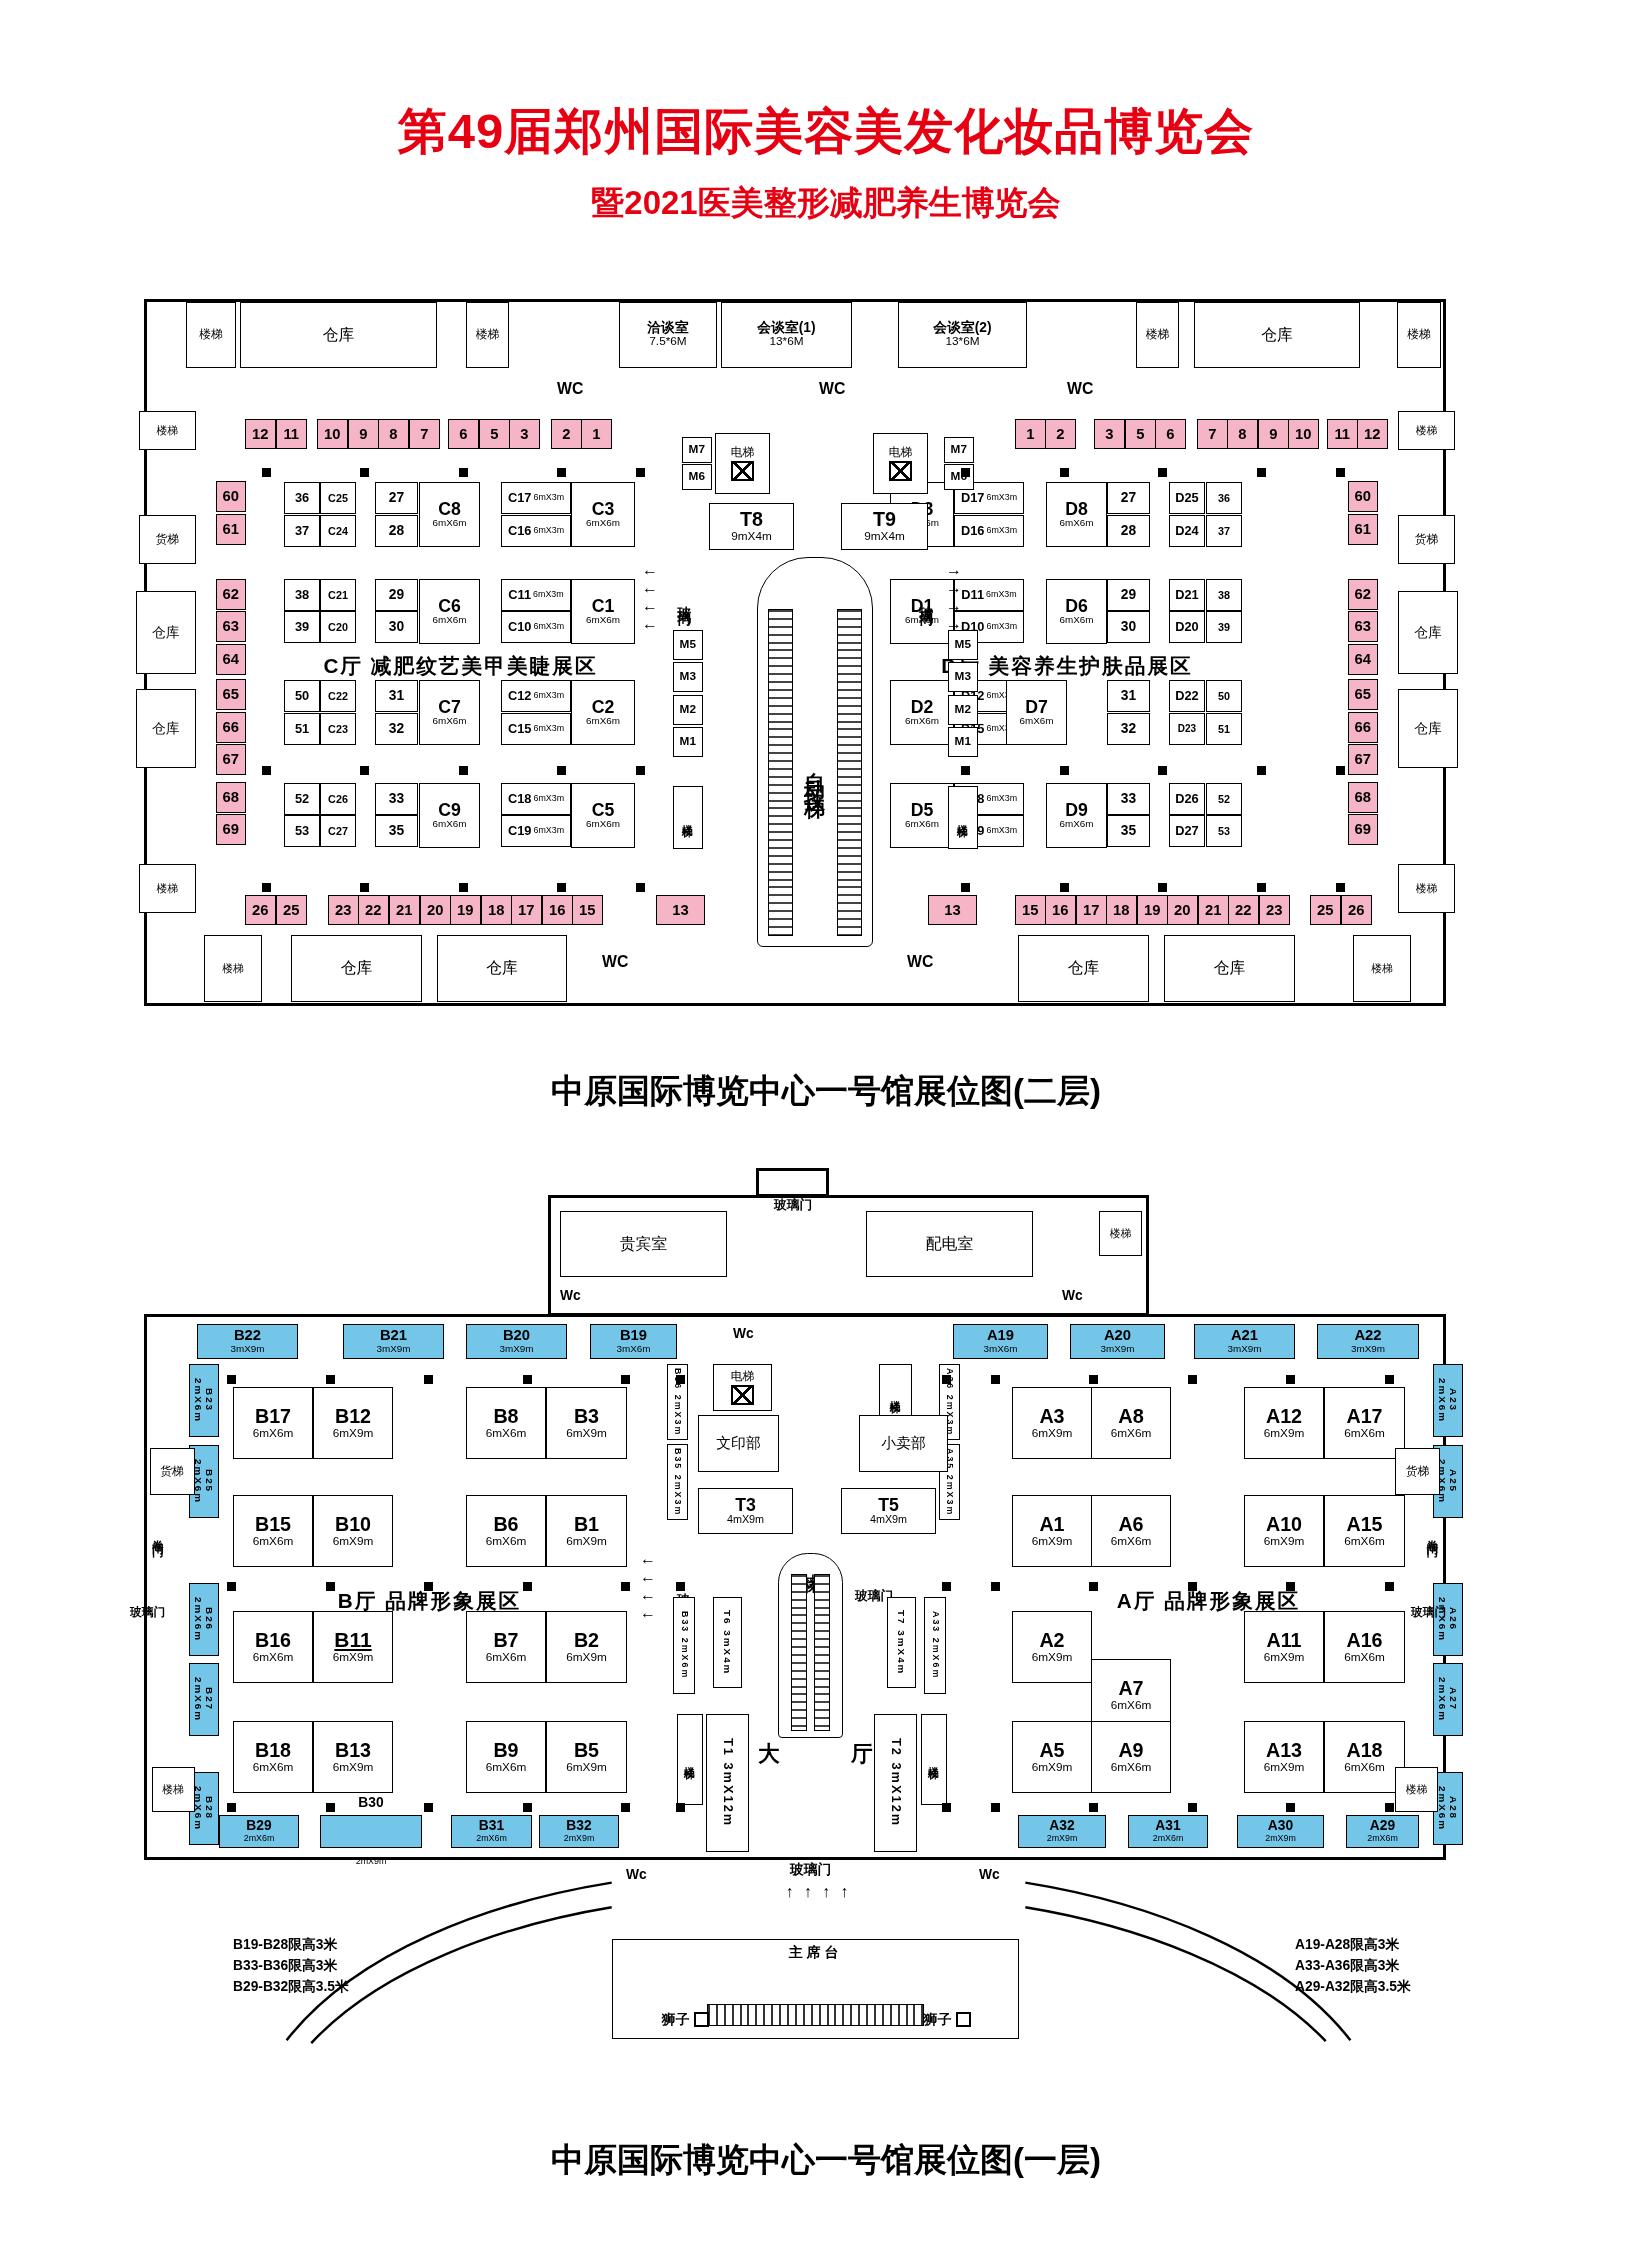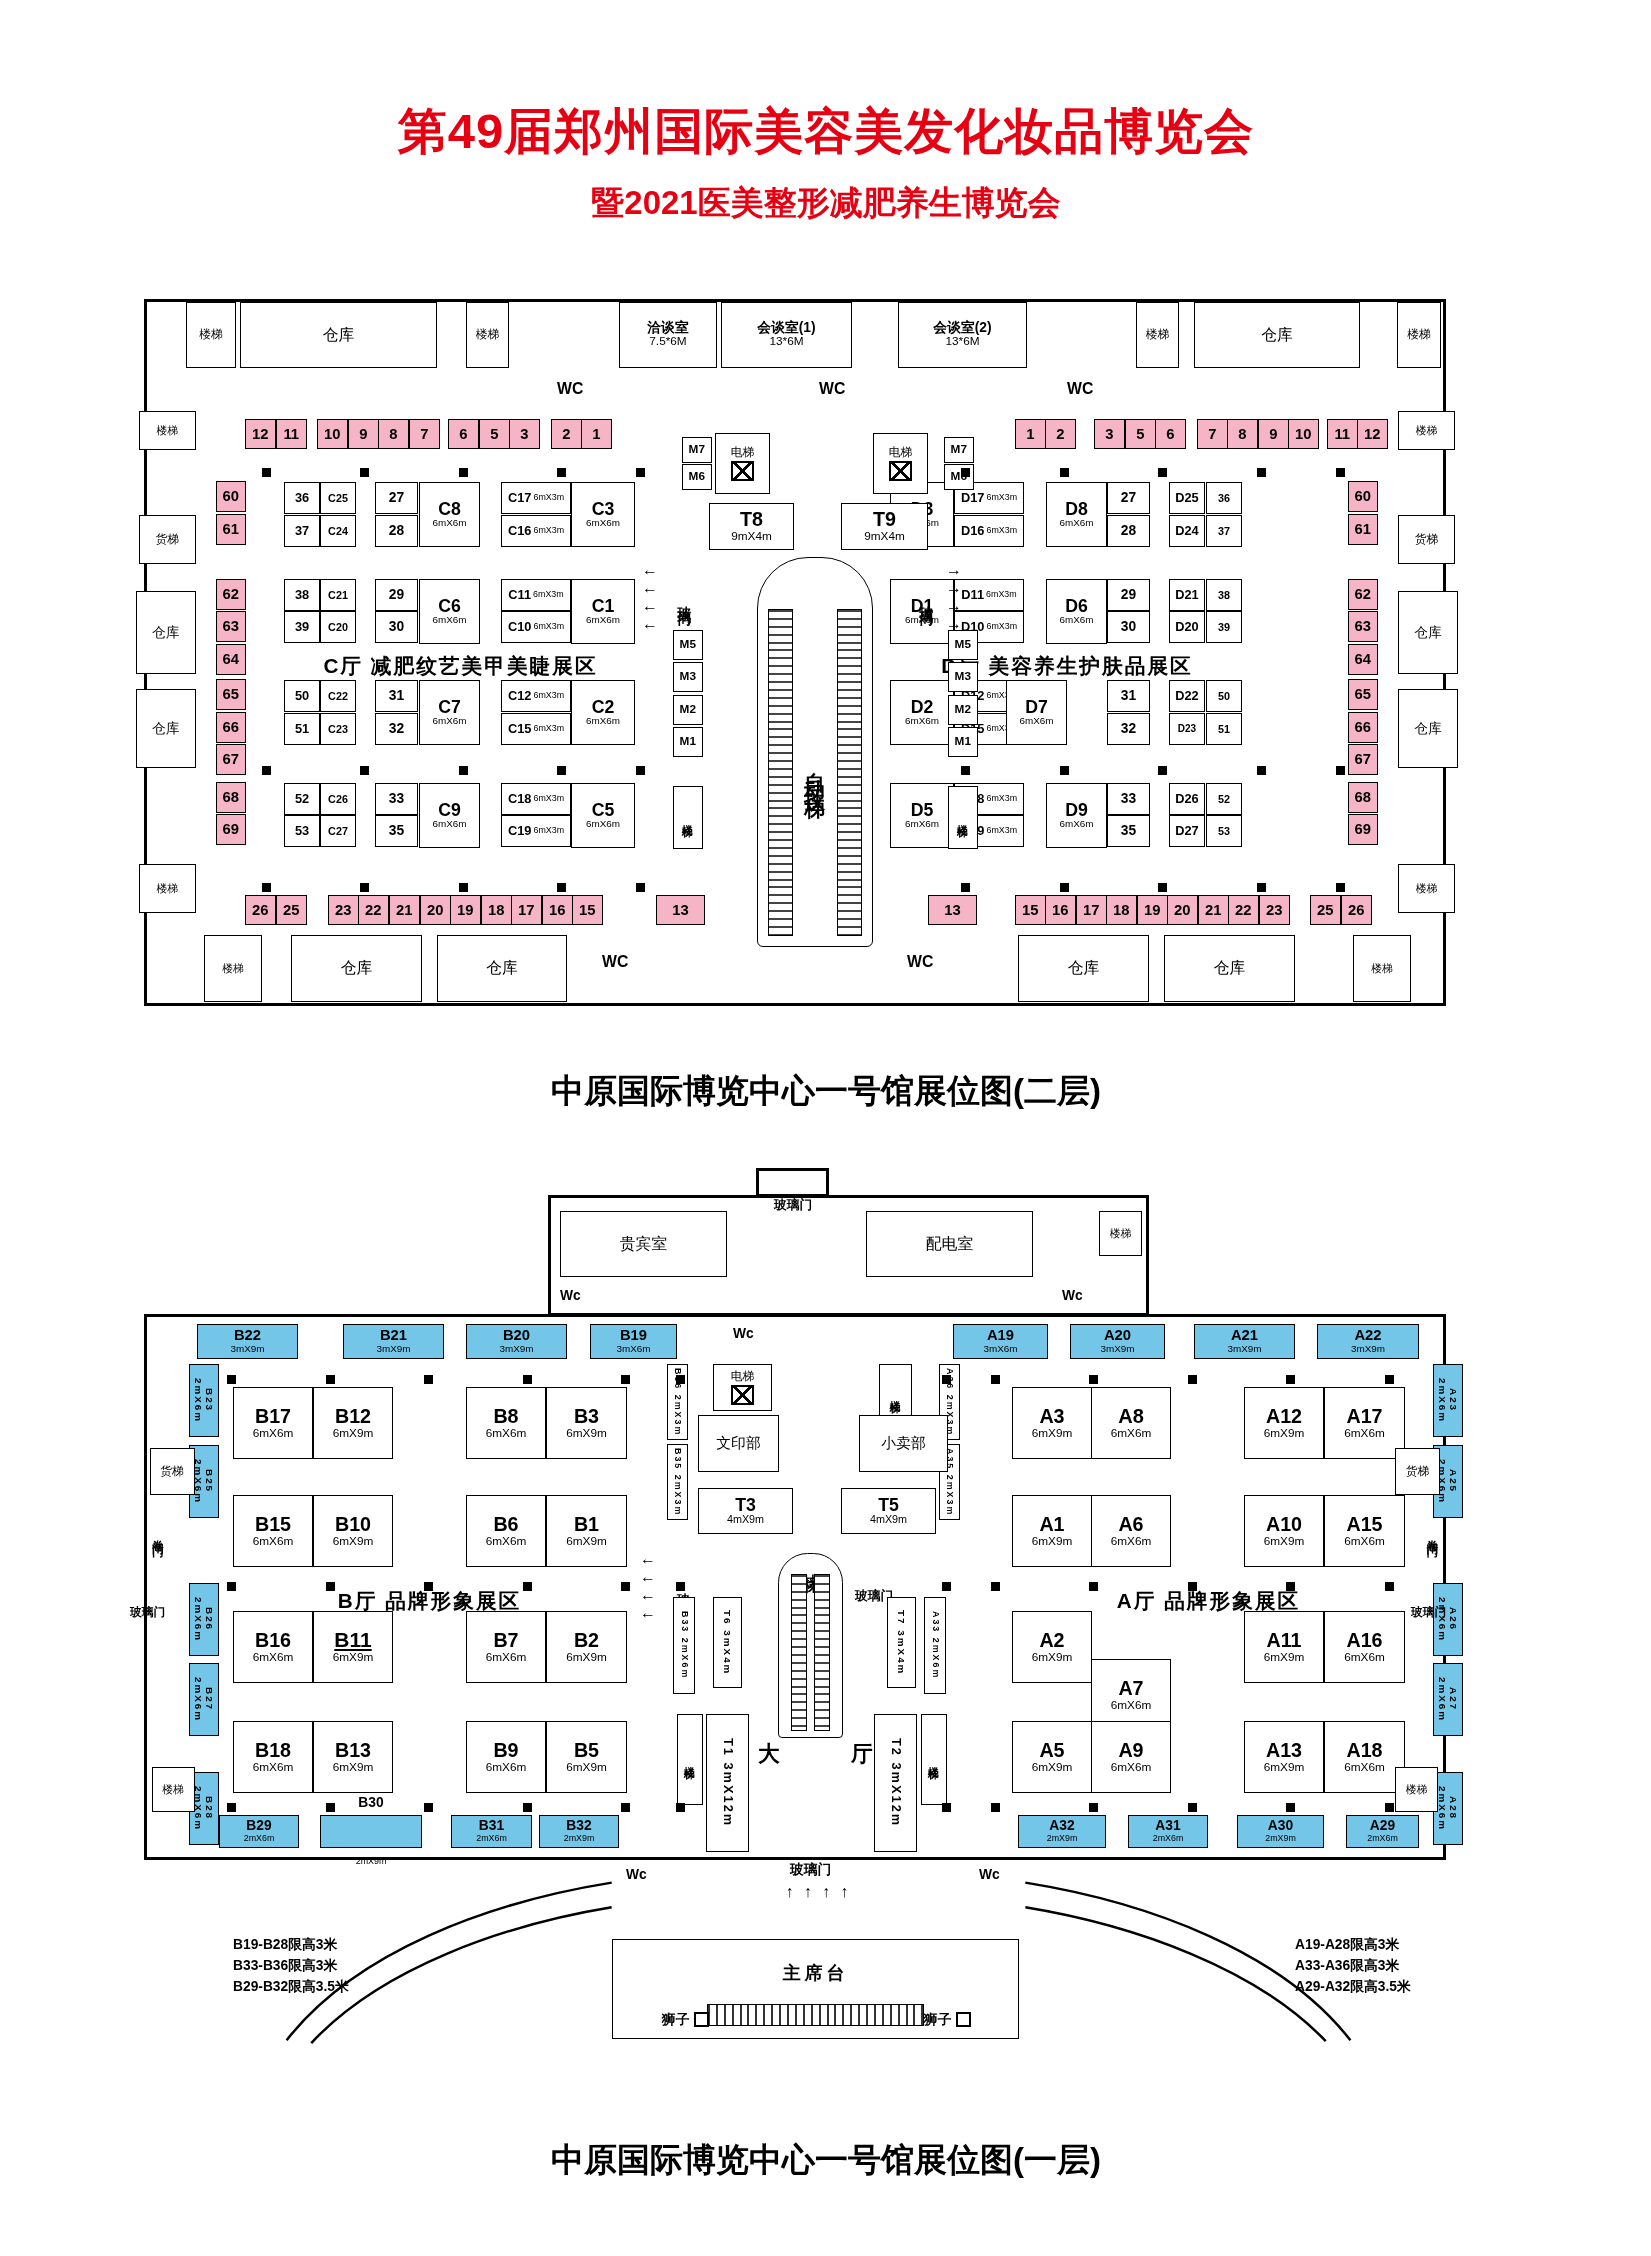--- a/index.html
+++ b/index.html
@@ -34,21 +34,21 @@
 .esc2{border-radius:51px 51px 5.9px 5.9px;flex-direction:row;align-items:stretch;justify-content:space-between;padding:51px 9.9px 9.9px;}
 .hatch{width:25.6px;border:1.5px solid #000;background:repeating-linear-gradient(180deg,#444 0 2px,#fff 2px 7.9px);}
 .escmid{writing-mode:vertical-rl;font-weight:bold;font-size:20.7px;letter-spacing:8.9px;align-self:center;}
 .esc1{border-radius:29.6px 29.6px 3.9px 3.9px;flex-direction:column;align-items:center;padding:7.9px 5.9px 5.9px;}
 .escv{writing-mode:vertical-rl;font-weight:bold;font-size:14.8px;letter-spacing:3.9px;}
 .eschrow{display:flex;flex-direction:row;gap:7.9px;flex:1;margin-top:4.9px;}
 .eschrow .hatch{width:15.8px;height:100%;}
 .arrows{white-space:pre-line;font-size:15.8px;line-height:1.15;font-weight:bold;}
 .arrh{white-space:normal;letter-spacing:3px;}
 .stage{justify-content:flex-start;align-items:center;}
-.stagelbl{font-size:18px;font-weight:bold;margin-top:23px;letter-spacing:3.9px;}
+.stagelbl{font-size:14px;font-weight:bold;margin-top:5px;letter-spacing:3.9px;}
 .stagestep{position:absolute;left:94px;right:94px;bottom:11.8px;height:21.7px;border:1.5px solid #000;background:repeating-linear-gradient(90deg,#333 0 2px,#fff 2px 7.9px);}
 .lionrow{display:flex;flex-direction:row;align-items:center;gap:4.9px;}
 .lionlbl{font-size:13.8px;font-weight:bold;}
 .lionbox{width:14.8px;height:14.8px;border:2px solid #000;background:#fff;}
 .arc{fill:none;stroke:#000;stroke-width:2.5;}
 .pillar{background:#000;border:none;}
 </style>
 </head>
 <body>
 

